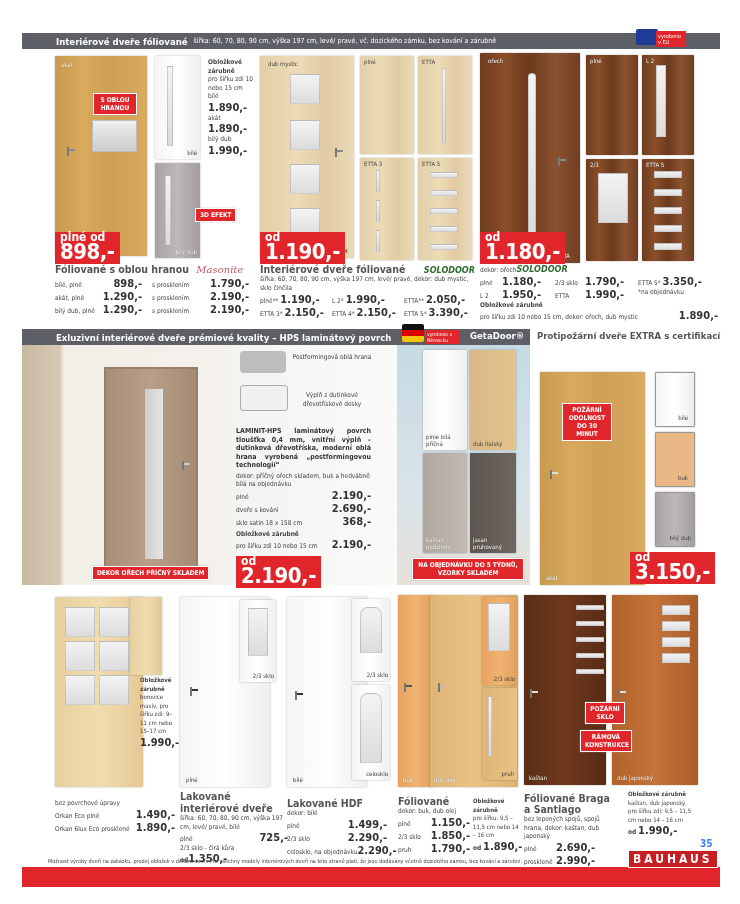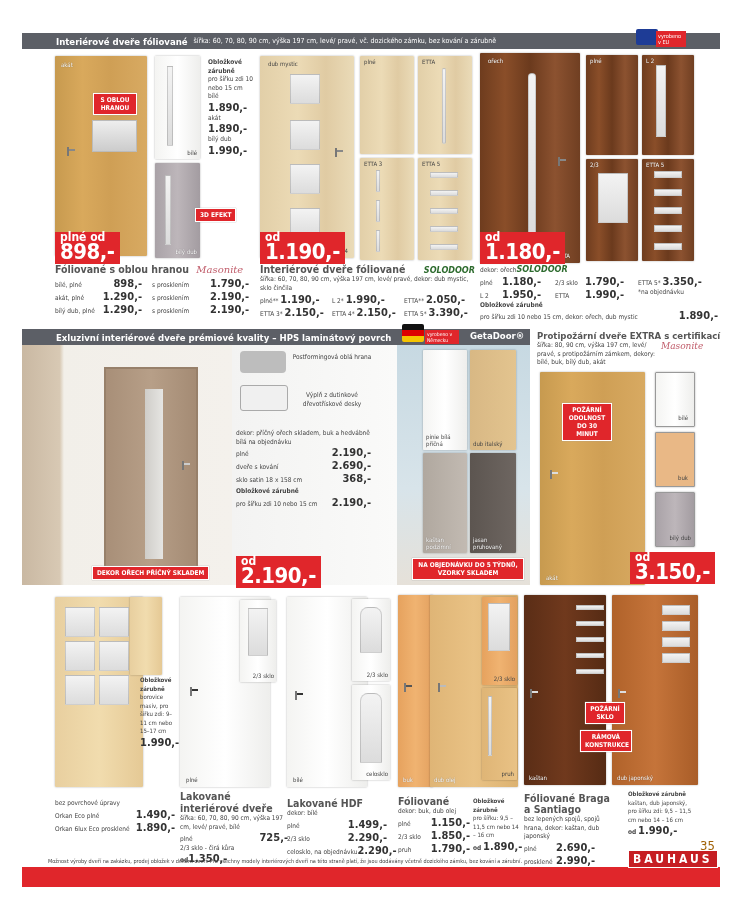--- a/index.html
+++ b/index.html
@@ -228,20 +228,21 @@
   <div class="handle" style="left:160px;top:118px;background:#ccc;"></div>
 </div>
 <div class="redtag" style="left:92px;top:566px;">DEKOR OŘECH PŘÍČNÝ SKLADEM</div>
 
 <div class="abs" style="left:232px;top:345px;width:165px;height:240px;background:linear-gradient(90deg,#f3f3f2,#fafaf9);">
   <div class="abs" style="left:8px;top:6px;width:46px;height:22px;background:#bdbdbd;border-radius:4px;"></div>
   <div class="abs txt" style="left:60px;top:8px;width:80px;text-align:center;">Postformingová oblá hrana</div>
   <div class="abs" style="left:8px;top:40px;width:48px;height:26px;border:1px solid #aaa;border-radius:3px;background:#f0f0f0;"></div>
   <div class="abs txt" style="left:60px;top:46px;width:80px;text-align:center;">Výplň z dutinkové dřevotřískové desky</div>
   <div class="abs" style="left:4px;top:82px;width:135px;">
+    <div class="txt" style="font-weight:bold;font-size:7px;text-align:justify;color:#333;">LAMINIT-HPS laminátový povrch tloušťka 0,4 mm, vnitřní výplň – dutinková dřevotříska, moderní oblá hrana vyrobená „postformingovou technologií“</div>
     <div class="txt" style="margin-top:2px;">dekor: příčný ořech skladem, buk a hedvábně bílá na objednávku</div>
     <div class="row" style="justify-content:space-between;">
         <span>plné</span>
         <span class="pr">2.190,-</span>
       </div>
     <div class="row" style="justify-content:space-between;">
         <span>dveře s kování</span>
         <span class="pr">2.690,-</span>
       </div>
     <div class="row" style="justify-content:space-between;">
@@ -270,24 +271,20 @@
 <div class="door" style="left:423px;top:453px;width:44px;height:100px;background:linear-gradient(90deg,#b0a89f,#c2bab2);">
     <span class="lbl" style="left:3px;bottom:3px;width:36px;">kaštan podzimní</span>
   </div>
 <div class="door" style="left:470px;top:453px;width:46px;height:100px;background:linear-gradient(90deg,#5c5550,#6e6661);">
     <span class="lbl" style="left:3px;bottom:3px;width:38px;">jasan pruhovaný</span>
   </div>
 <div class="redtag" style="left:412px;top:558px;width:112px;">NA OBJEDNÁVKU DO 5 TÝDNŮ, VZORKY SKLADEM</div>
 
 <div class="abs" style="left:537px;top:330px;width:183px;">
   <div class="h-title" style="font-size:9.5px;">Protipožární dveře EXTRA s certifikací</div>
-  <div style="display:flex;">
-    <div class="txt" style="width:120px;">šířka: 80, 90 cm, výška 197 cm, levé/ pravé, s protipožárním zámkem, dekory: bílé, buk, bílý dub, akát</div>
-    <span style="font-family:'DejaVu Serif',serif;font-style:italic;color:#c05c6a;font-size:9px;margin-left:4px;">Masonite</span>
-  </div>
 </div>
 <div class="door wood-light" style="left:540px;top:372px;width:105px;height:213px;">
   <div class="handle" style="left:10px;top:100px;background:#ddd;"></div>
   <span class="lbl" style="left:6px;bottom:4px;">akát</span>
 </div>
 <div class="redtag" style="left:562px;top:403px;width:50px;">POŽÁRNÍ ODOLNOST DO 30 MINUT</div>
 <div class="door white" style="left:655px;top:372px;width:40px;height:55px;border:1px solid #999;">
     <span class="lbl dark" style="right:6px;bottom:5px;">bílé</span>
   </div>
 <div class="door" style="left:655px;top:432px;width:40px;height:55px;background:#e9b886;border:1px solid #999;">
@@ -444,17 +441,17 @@
   <div class="row">
       <span style="width:32px">prosklené</span>
       <span class="pr">2.990,-</span>
     </div>
 </div>
 <div class="abs" style="left:628px;top:790px;width:64px;">
   <div class="txt" style="font-weight:bold;font-size:6px;">Obložkové zárubně</div>
   <div class="txt" style="font-size:6px;">kaštan, dub japonský, pro šířku zdi: 9,5 – 11,5 cm nebo 14 – 16 cm</div>
   <div class="row"><span style="font-weight:bold;">od</span>&nbsp;<span class="pr">1.990,-</span></div>
 </div>
-<div class="abs" style="left:700px;top:838px;color:#a16207;font-weight:normal;font-size:13px;">35</div>
+<div class="abs" style="left:700px;top:838px;color:#3b82f6;font-weight:bold;font-size:10px;">35</div>
 
 <div class="abs" style="left:48px;top:858px;font-size:5.5px;color:#444;white-space:nowrap;">Možnost výroby dveří na zakázku, prodej obložek v dekoru dveří. Pro všechny modely interiérových dveří na této straně platí, že jsou dodávány včetně dozického zámku, bez kování a zárubní.</div>
 <div class="abs" style="left:22px;top:867px;width:698px;height:20px;background:#e0262b;"></div>
 <div class="abs" style="left:628px;top:850px;background:#c61e23;color:#fff;font-weight:bold;font-size:12px;letter-spacing:3px;padding:1px 4px;border:1px solid #fff;">BAUHAUS</div>
 
 </body></html>

